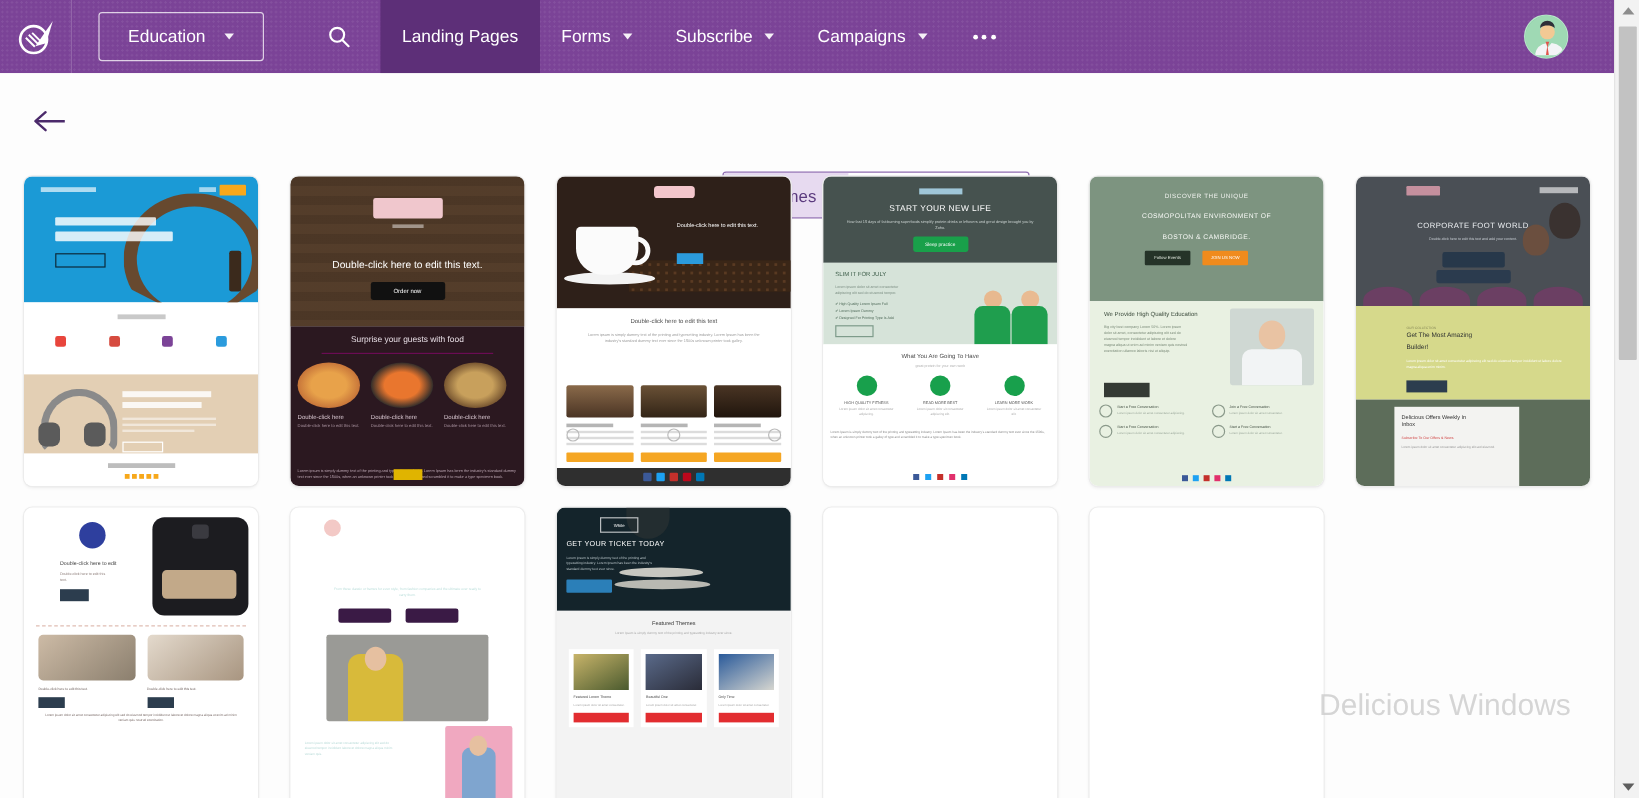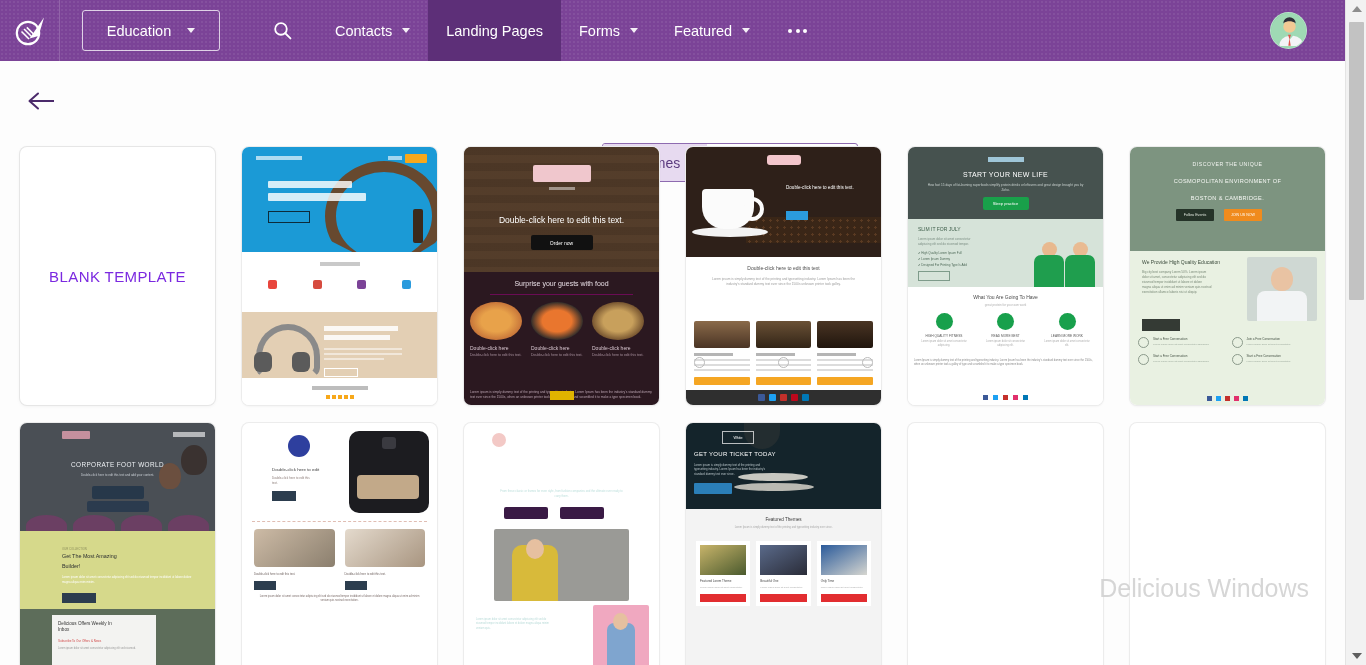--- a/index.html
+++ b/index.html
@@ -356,33 +356,33 @@
     </div>
 
     <div class="nav-search">
       <svg width="19" height="19" viewBox="0 0 20 20">
         <circle cx="8.4" cy="8.4" r="6.1" fill="none" stroke="#ffffff" stroke-width="1.9"></circle>
         <line x1="12.9" y1="12.9" x2="18.4" y2="18.4" stroke="#ffffff" stroke-width="1.9" stroke-linecap="round"></line>
       </svg>
     </div>
 
     <div class="nav-items">
-      <div class="nav-item">
-        <span>Contacts</span>
-        <span class="caret"></span>
-      </div>
       <div class="nav-item active">
         <span>Landing Pages</span>
       </div>
       <div class="nav-item">
         <span>Forms</span>
         <span class="caret"></span>
       </div>
       <div class="nav-item">
-        <span>Featured</span>
+        <span>Subscribe</span>
+        <span class="caret"></span>
+      </div>
+      <div class="nav-item">
+        <span>Campaigns</span>
         <span class="caret"></span>
       </div>
       <div class="nav-dots">
         <i></i>
         <i></i>
         <i></i>
       </div>
     </div>
 
     <div class="avatar">
@@ -416,23 +416,20 @@
       </svg>
     </div>
 
     <div class="seg-tabs">
       <div class="seg-tab t0 active">Themes</div>
       <div class="seg-tab t1">Code Your own</div>
     </div>
 
     <div class="grid">
 
-      <div class="card blank">
-        <span class="blank-label">BLANK TEMPLATE</span>
-      </div>
 
       <div class="card">
         <div class="thumb">
           <div class="c2-hero">
             <div class="c2-logo"></div>
               <div class="c2-badge2"></div>
               <div class="c2-badge"></div>
             <div class="c2-h1"></div>
               <div class="c2-h2"></div>
               <div class="c2-btn"></div>

